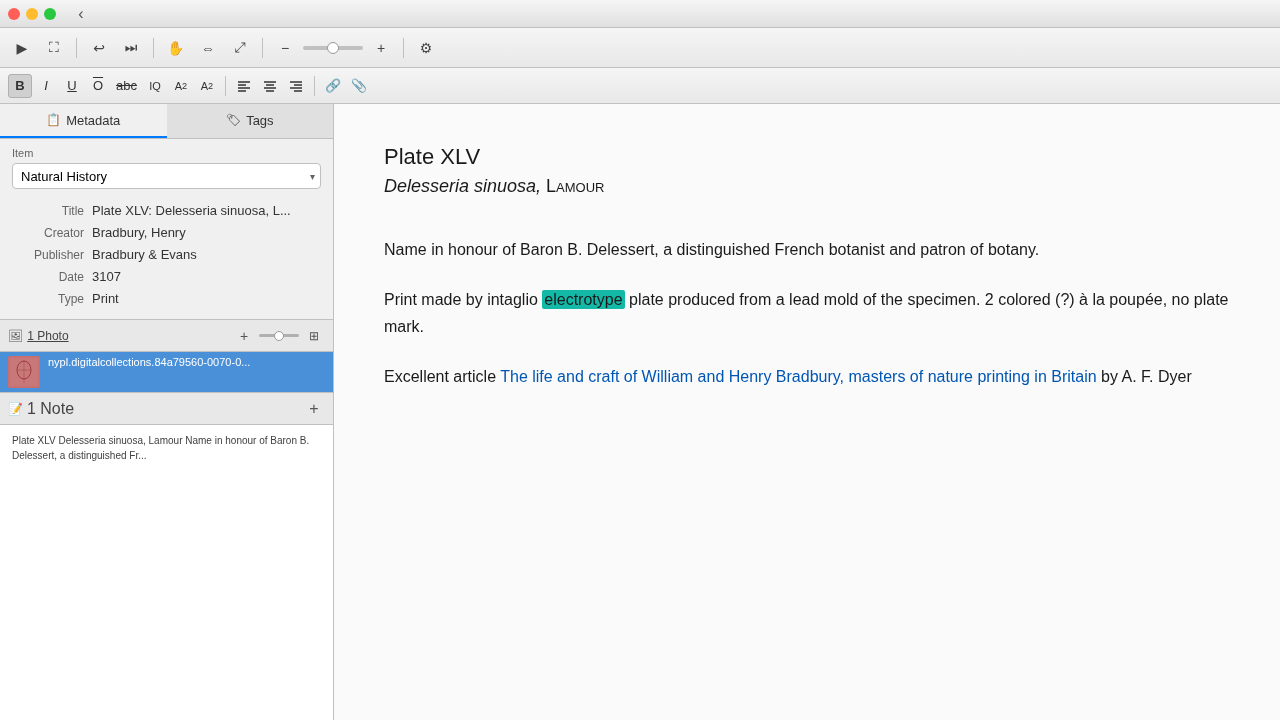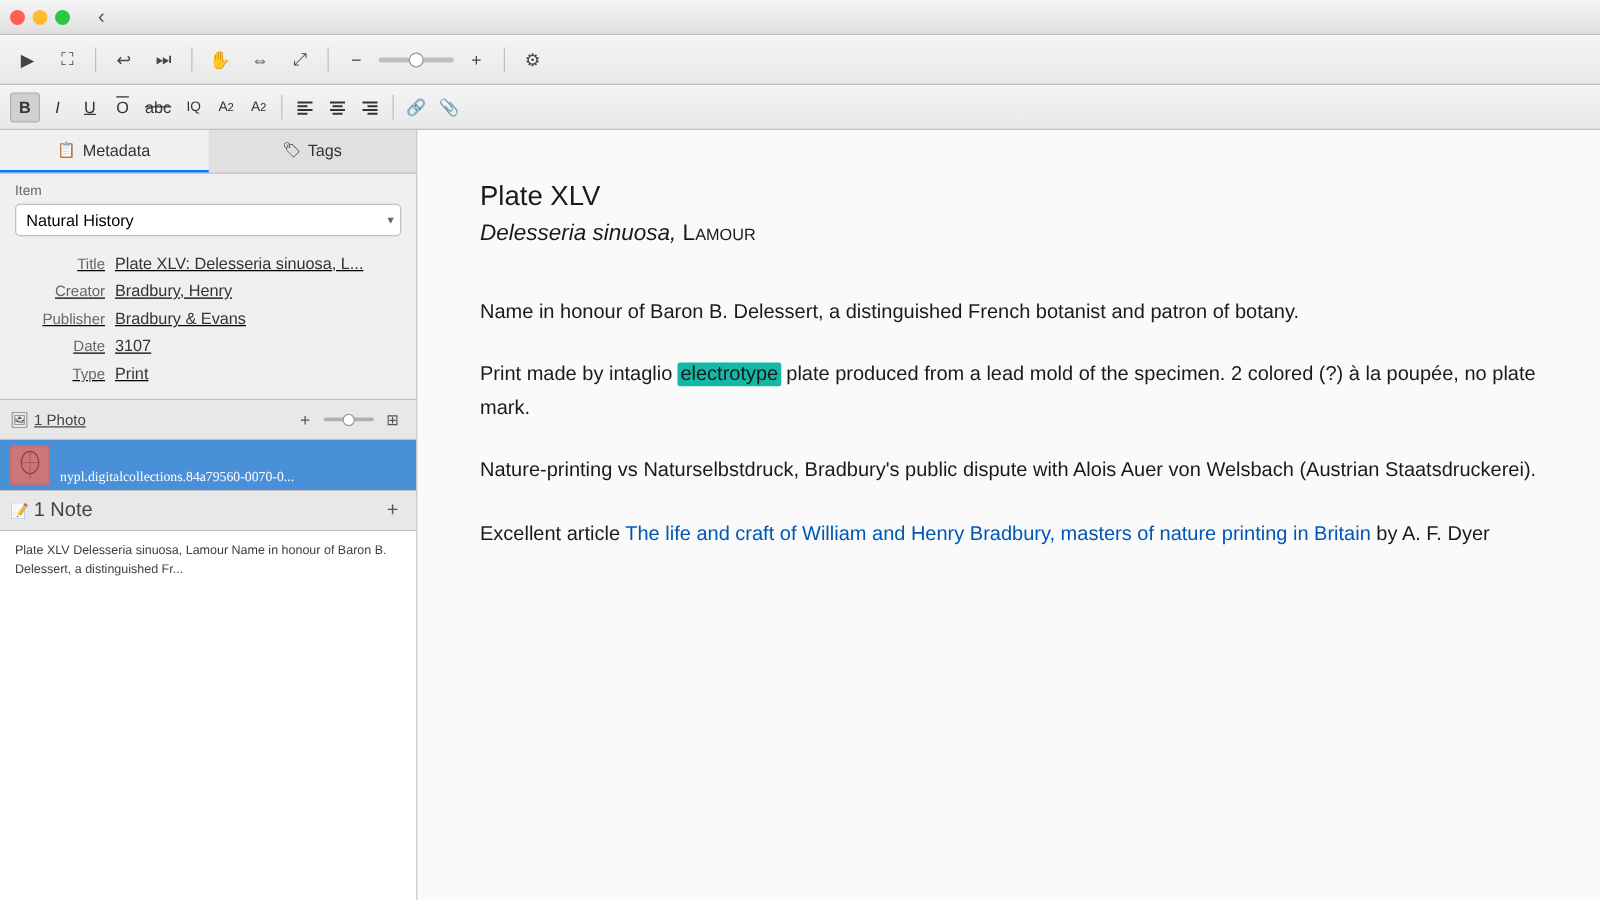--- a/index.html
+++ b/index.html
@@ -85,43 +85,43 @@
       position: relative; width: 100%;
     }
     .item-select {
       width: 100%; height: 26px; padding: 0 24px 0 8px;
       background: white; border: 1px solid #c0c0c0; border-radius: 4px;
       font-size: 13px; appearance: none; cursor: pointer;
     }
     .select-arrow { position: absolute; right: 6px; top: 50%; transform: translateY(-50%); font-size: 10px; color: #666; pointer-events: none; }
 
     
-    .metadata-section { padding: 4px 0 8px 0; text-decoration: underline; }
+    .metadata-section { padding: 4px 0 8px 0; }
     .meta-row { display: flex; align-items: baseline; padding: 2px 12px; min-height: 22px; }
     .meta-key { width: 80px; text-align: right; color: #666; font-size: 12px; flex-shrink: 0; padding-right: 8px; }
     .meta-val { font-size: 13px; color: #333; }
 
     
     .photos-section {
       border-top: 1px solid #c0c0c0;
       display: flex; flex-direction: column;
     }
     .photos-header {
       height: 32px; display: flex; align-items: center; padding: 0 8px;
       background: #e8e8e8; border-bottom: 1px solid #c0c0c0; gap: 4px;
     }
     .photos-header-text { font-size: 12px; color: #444; flex: 1; text-decoration: underline; }
     .photos-header-btn { width: 22px; height: 22px; background: none; border: none; cursor: pointer; display: flex; align-items: center; justify-content: center; font-size: 14px; color: #555; border-radius: 3px; }
     .zoom-slider { display: flex; align-items: center; gap: 3px; }
     .zoom-track { width: 40px; height: 3px; background: #b0b0b0; border-radius: 2px; position: relative; }
     .zoom-thumb { width: 10px; height: 10px; background: white; border: 1px solid #999; border-radius: 50%; position: absolute; top: -3.5px; left: 50%; transform: translateX(-50%); }
     .grid-btn { font-size: 12px; }
     .photo-item {
-      display: flex; align-items: flex-end; padding: 4px 8px; gap: 8px;
-      background: #4a90d9; cursor: pointer; font-family: Liberation Serif, serif;
+      display: flex; align-items: flex-start; padding: 4px 8px; gap: 8px;
+      background: #4a90d9; cursor: pointer;
     }
     .photo-thumb { width: 32px; height: 32px; background: #c87070; border-radius: 2px; flex-shrink: 0; display: flex; align-items: center; justify-content: center; overflow: hidden; }
     .photo-thumb svg { width: 28px; height: 28px; }
     .photo-label { font-size: 11px; color: white; overflow: hidden; text-overflow: ellipsis; white-space: nowrap; }
 
     
     .notes-section {
       border-top: 1px solid #c0c0c0;
       flex: 1;
       display: flex; flex-direction: column;
@@ -322,20 +322,19 @@
     <div class="content-species">
       <span>Delesseria sinuosa</span>,&nbsp;<span class="author" style="font-style:normal; font-variant:small-caps;">Lamour</span>
     </div>
 
     <p class="content-para">Name in honour of Baron B. Delessert, a distinguished French botanist and patron of botany.</p>
 
     <p class="content-para">
       <span>Print made by intaglio </span><span class="highlight-word">electrotype</span><span> plate produced from a lead mold of the specimen. 2 colored (?) à la poupée, no plate mark.</span>
     </p>
 
-    <p class="content-para">Nature-printing vs Naturselbstdruck, Bradbury's public dispute with Alois Auer von Welsbach (Austrian Staatsdruckerei).</p>
 
     <p class="content-para">
       <span>Excellent article </span><a class="content-link" href="#">The life and craft of William and Henry Bradbury, masters of nature printing in Britain</a><span> by A. F. Dyer</span>
     </p>
   </div>
 
 </div>
 
 </body></html>

